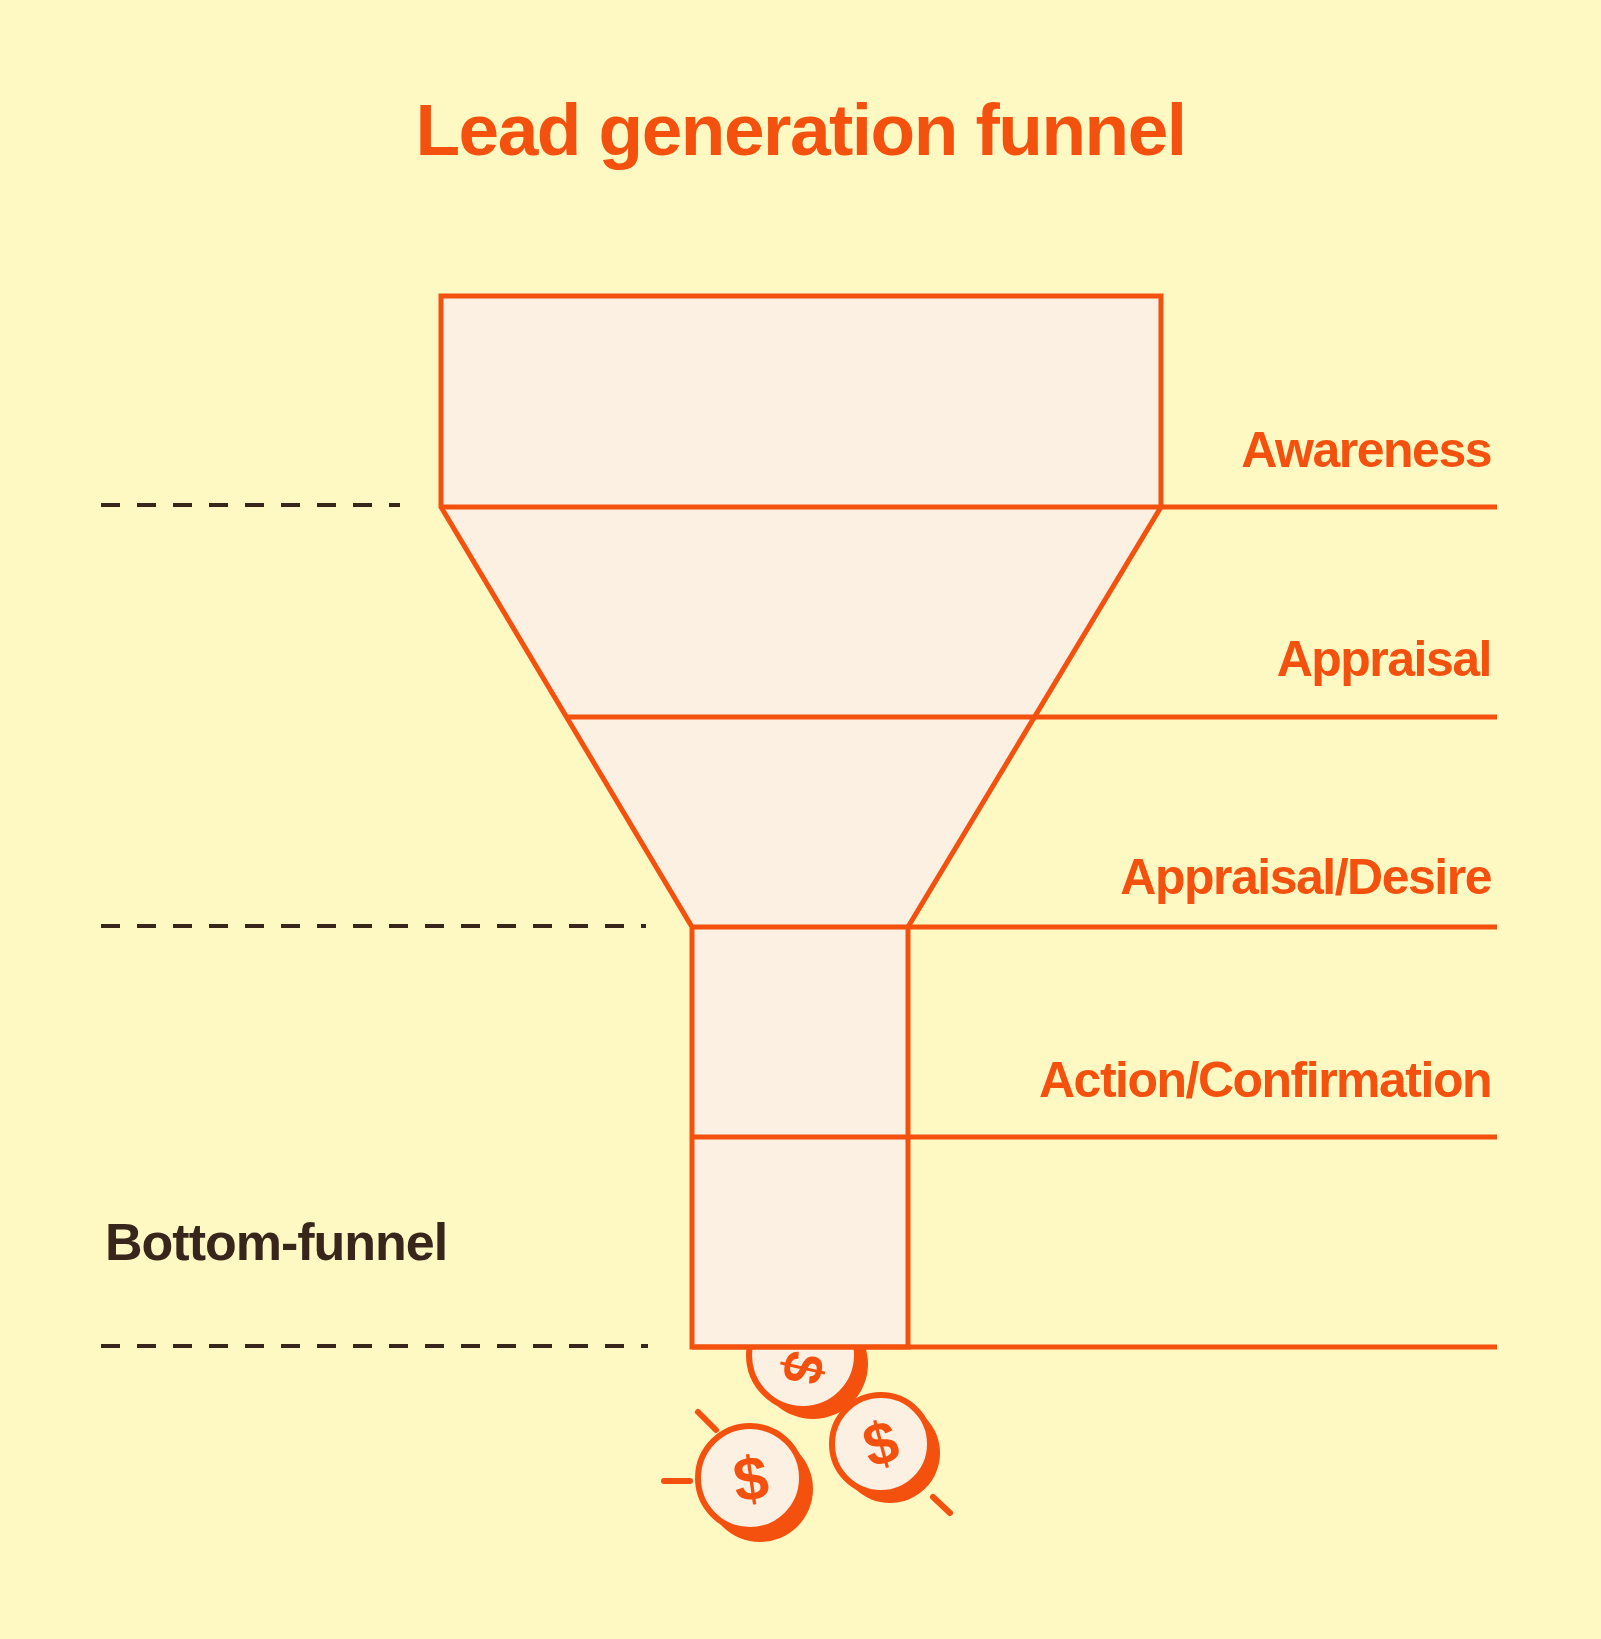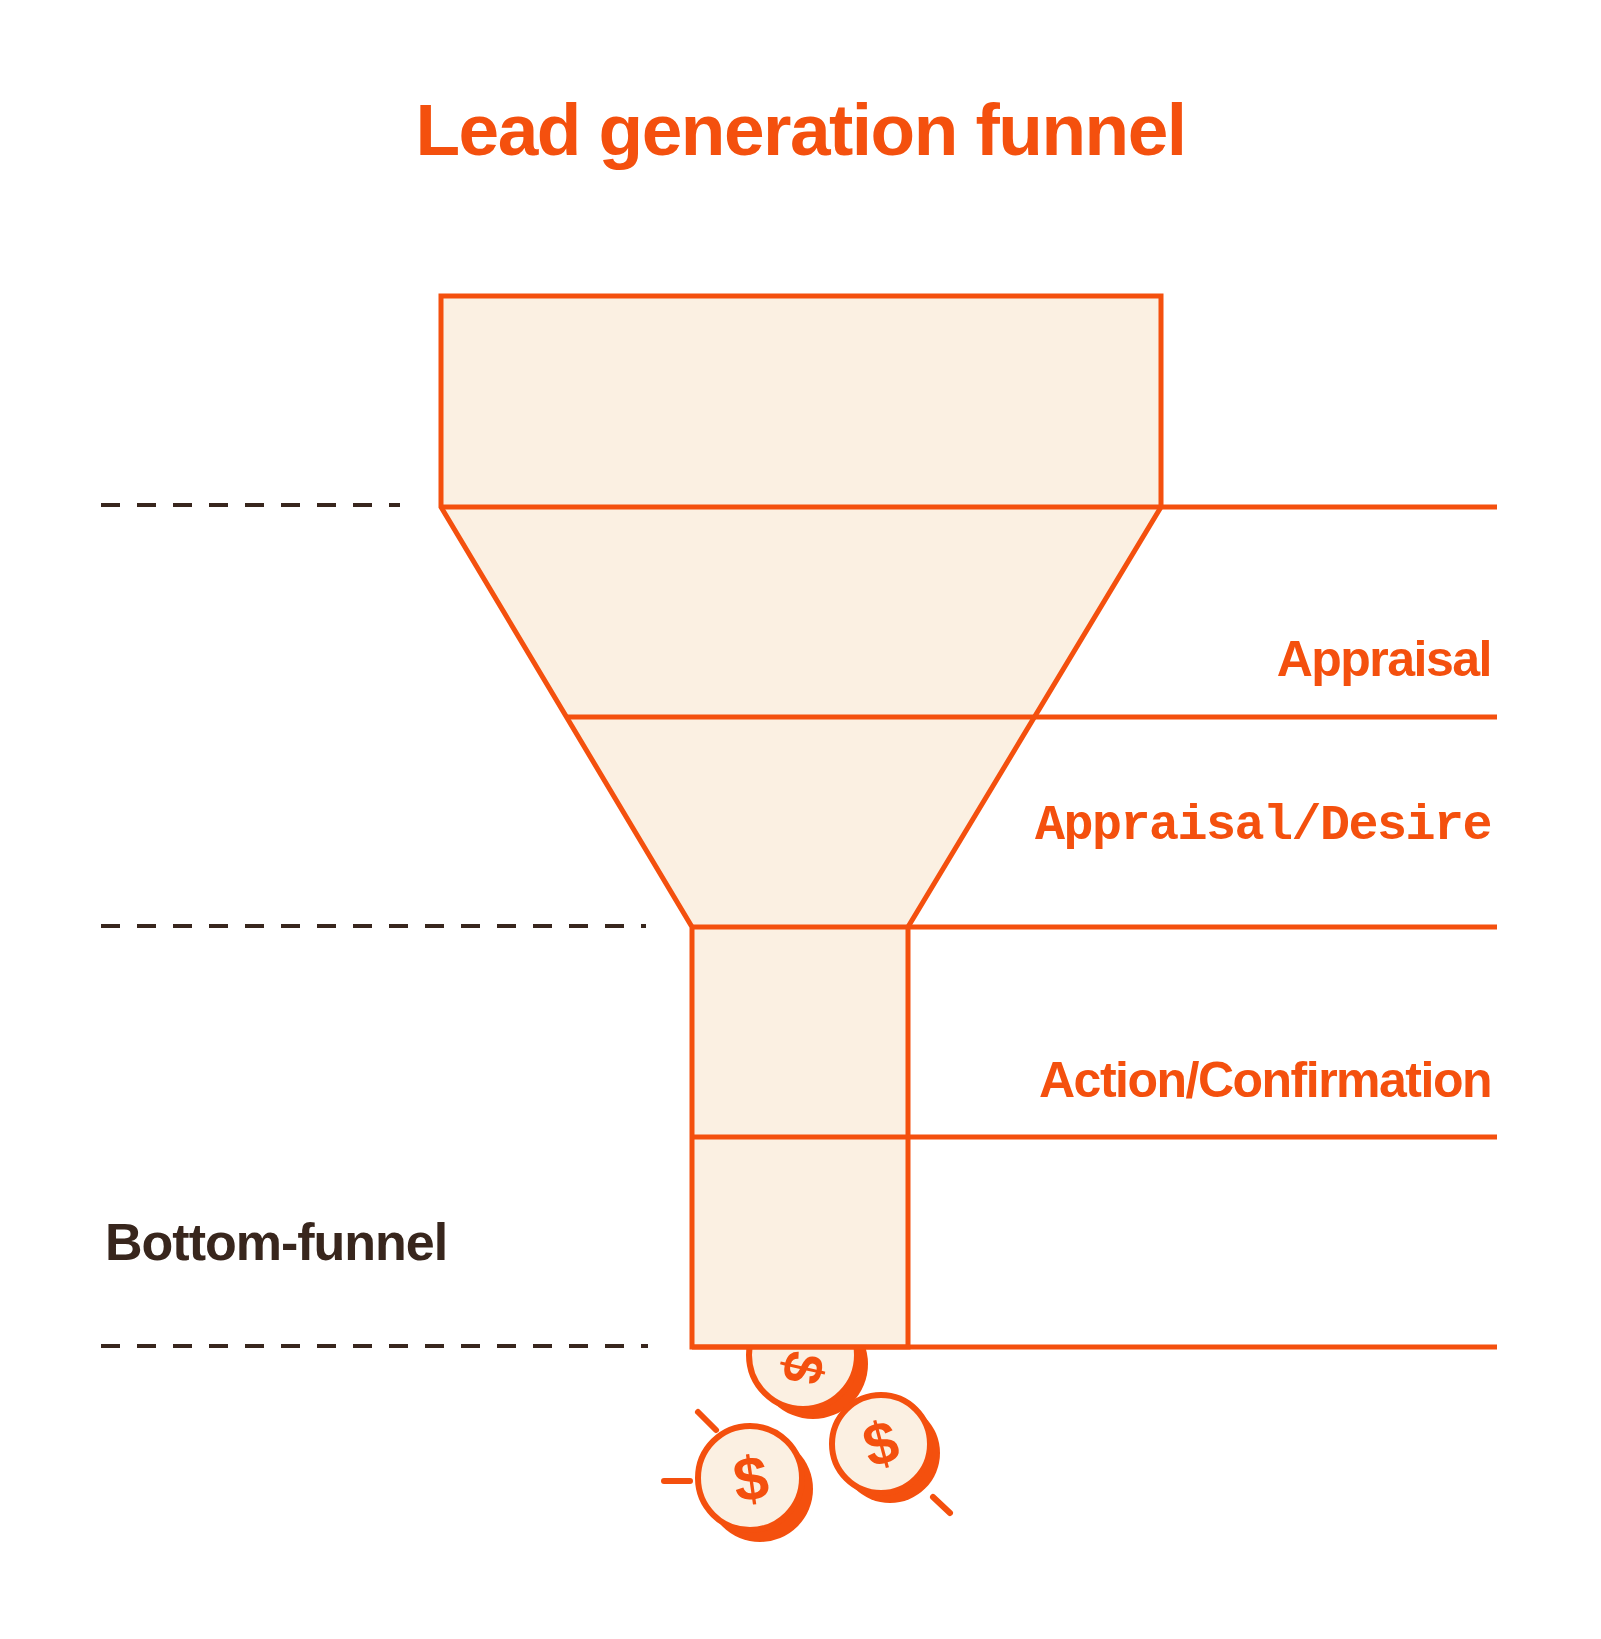--- a/index.html
+++ b/index.html
@@ -1,19 +1,19 @@
 <!DOCTYPE html>
 <html><head>
 <meta charset="utf-8">
 <style>
   html,body{margin:0;padding:0;background:#FBF0E2;}
   .canvas{
     position:relative;
     width:1601px;height:1639px;
-    background:#ffffff;
+    background:#fef9c3;
     font-family:"Liberation Sans",sans-serif;
     overflow:hidden;
   }
   .title{
     position:absolute;
     left:0;top:88px;width:1601px;
     margin:0;
     text-align:center;
     font-size:73px;
     font-weight:700;
@@ -87,21 +87,22 @@
       <circle cx="750" cy="1478" r="52" fill="#FBF0E2" stroke="#F4500E" stroke-width="6"></circle>
     </g>
 
     <line x1="698" y1="1412" x2="716" y2="1430" stroke="#F4500E" stroke-width="6" stroke-linecap="round"></line>
     <line x1="664" y1="1481" x2="690" y2="1481" stroke="#F4500E" stroke-width="6" stroke-linecap="round"></line>
     <line x1="933" y1="1497" x2="950" y2="1513" stroke="#F4500E" stroke-width="6" stroke-linecap="round"></line>
   </svg>
 
   <div class="side-label" style="top:1216px;">Bottom-funnel</div>
 
+  <div class="stage-label" style="top:424px;">Awareness</div>
   <div class="stage-label" style="top:633px;">Appraisal</div>
-  <div class="stage-label" style="top:800px;font-family:Liberation Mono, monospace;">Appraisal/Desire</div>
+  <div class="stage-label" style="top:851px;">Appraisal/Desire</div>
   <div class="stage-label" style="top:1054px;text-align:center;">Action/Confirmation</div>
 
   <span class="coin-symbol c1">$</span>
   <span class="coin-symbol c2">$</span>
   <span class="coin-symbol c3">$</span>
 
 </div>
 
 </body></html>

